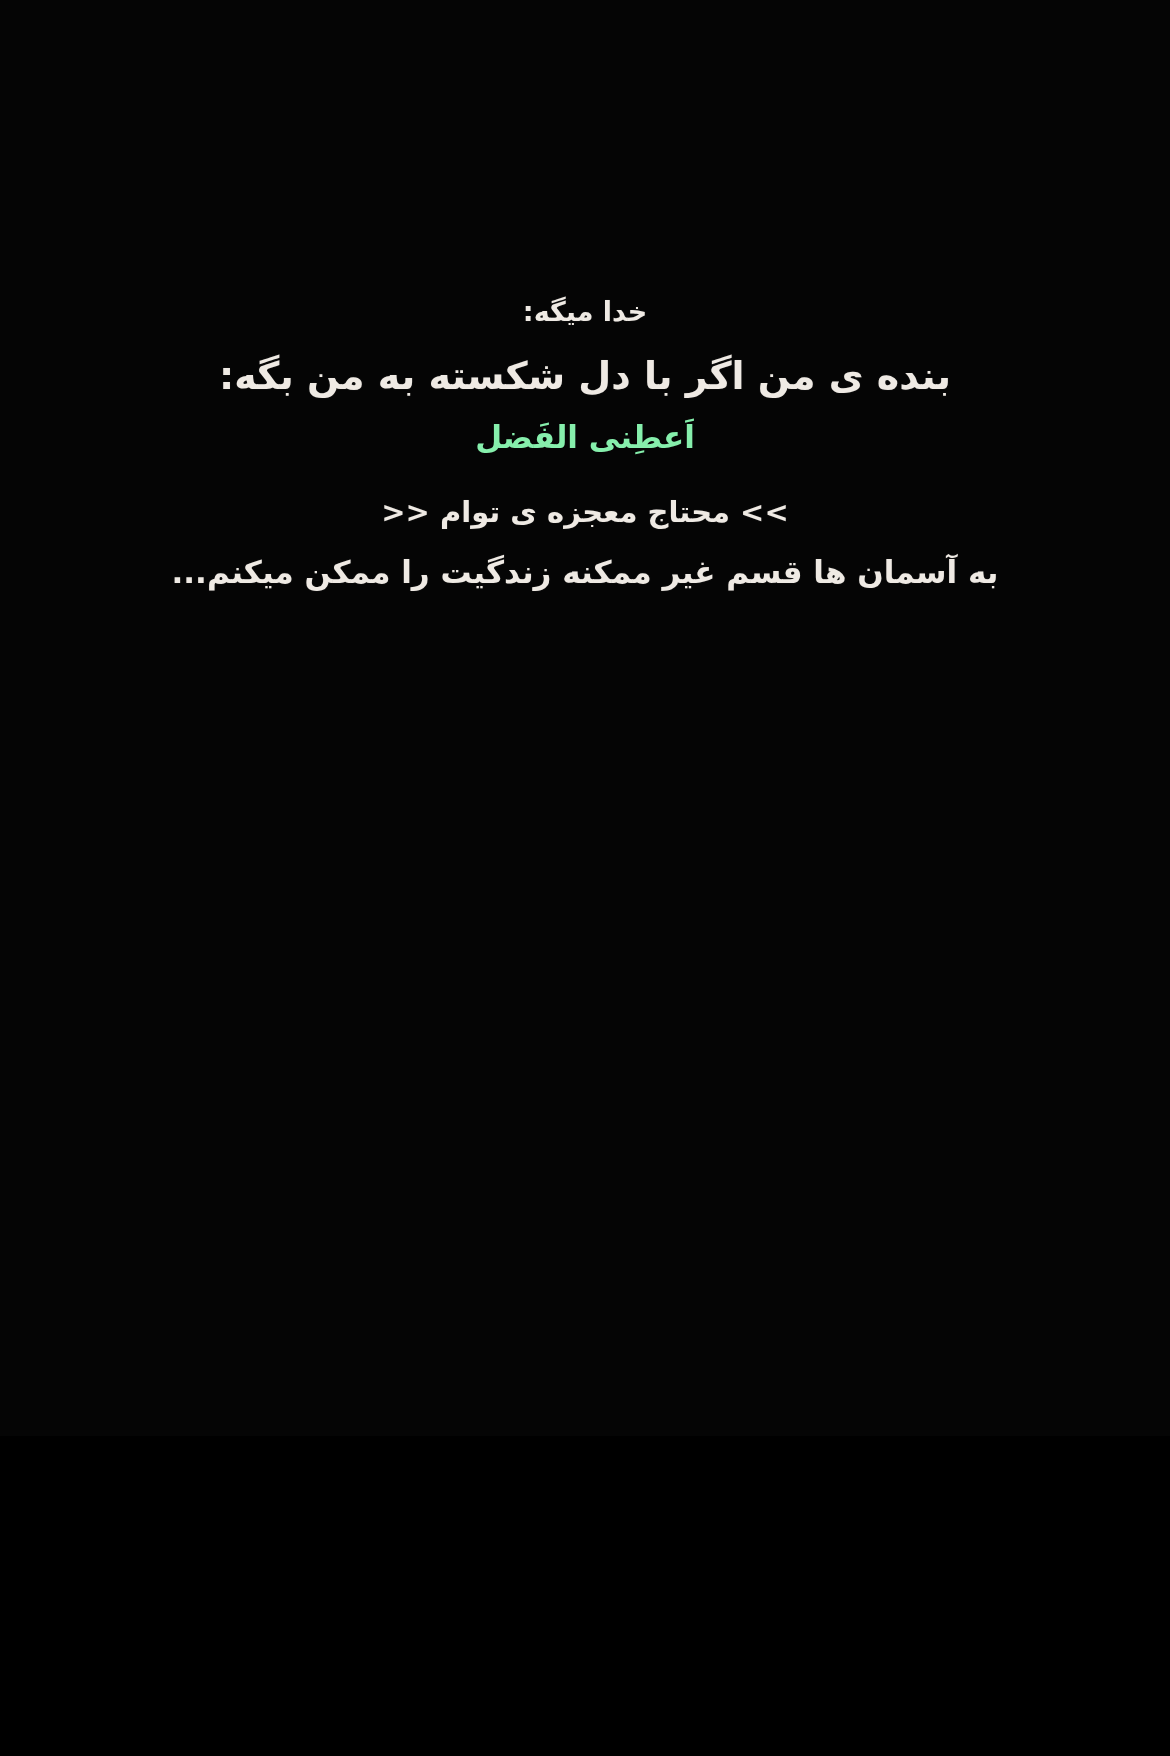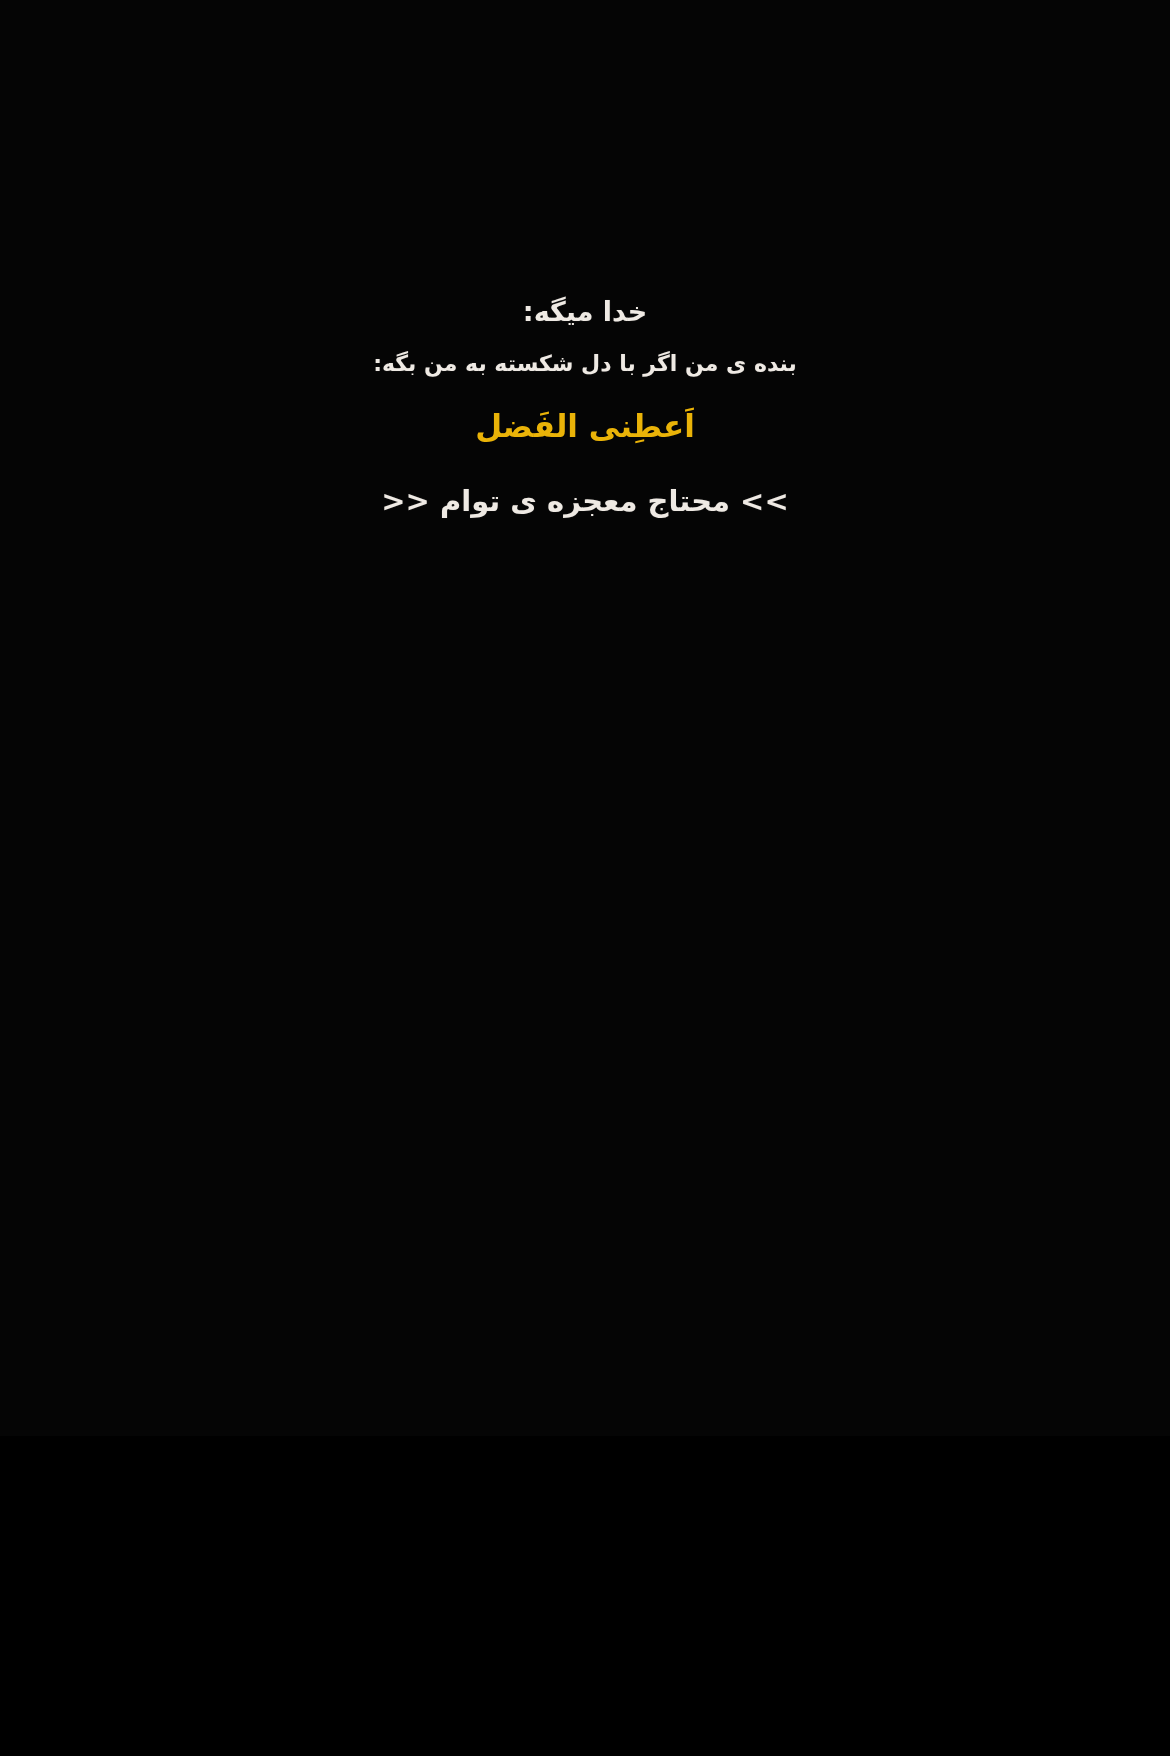--- a/index.html
+++ b/index.html
@@ -29,33 +29,34 @@
     unicode-bidi: isolate;
   }
   .line {
     color: #efeae4;
     font-weight: 700;
     line-height: 1.62;
     letter-spacing: 0.3px;
     text-shadow: 0 0 2px rgba(255,255,255,0.10);
   }
   .line-1 { font-size: 27px; }
-  .line-2 { font-size: 22px; margin-top: 12px; }
+  .line-2 { font-size: 38px; margin-top: 12px; }
   .line-3 {
     font-size: 31px;
-    margin-top: 20px;
-    color: #eab308;
+    margin-top: 5px;
+    color: #86efac;
     text-shadow: none;
   }
   .line-4 { font-size: 29px; margin-top: 26px; }
   .line-5 { font-size: 31px; margin-top: 12px; }
 </style>
 </head>
 <body>
 
 <div class="poster">
   <div class="quote-block">
     <div class="line line-1">خدا میگه:</div>
     <div class="line line-2">بنده ی من اگر با دل شکسته به من بگه:</div>
     <div class="line line-3">اَعطِنی الفَضل</div>
     <div class="line line-4">&gt;&gt; محتاج معجزه ی توام &lt;&lt;</div>
+    <div class="line line-5">به آسمان ها قسم غیر ممکنه زندگیت را ممکن میکنم...</div>
   </div>
 </div>
 
 </body></html>

